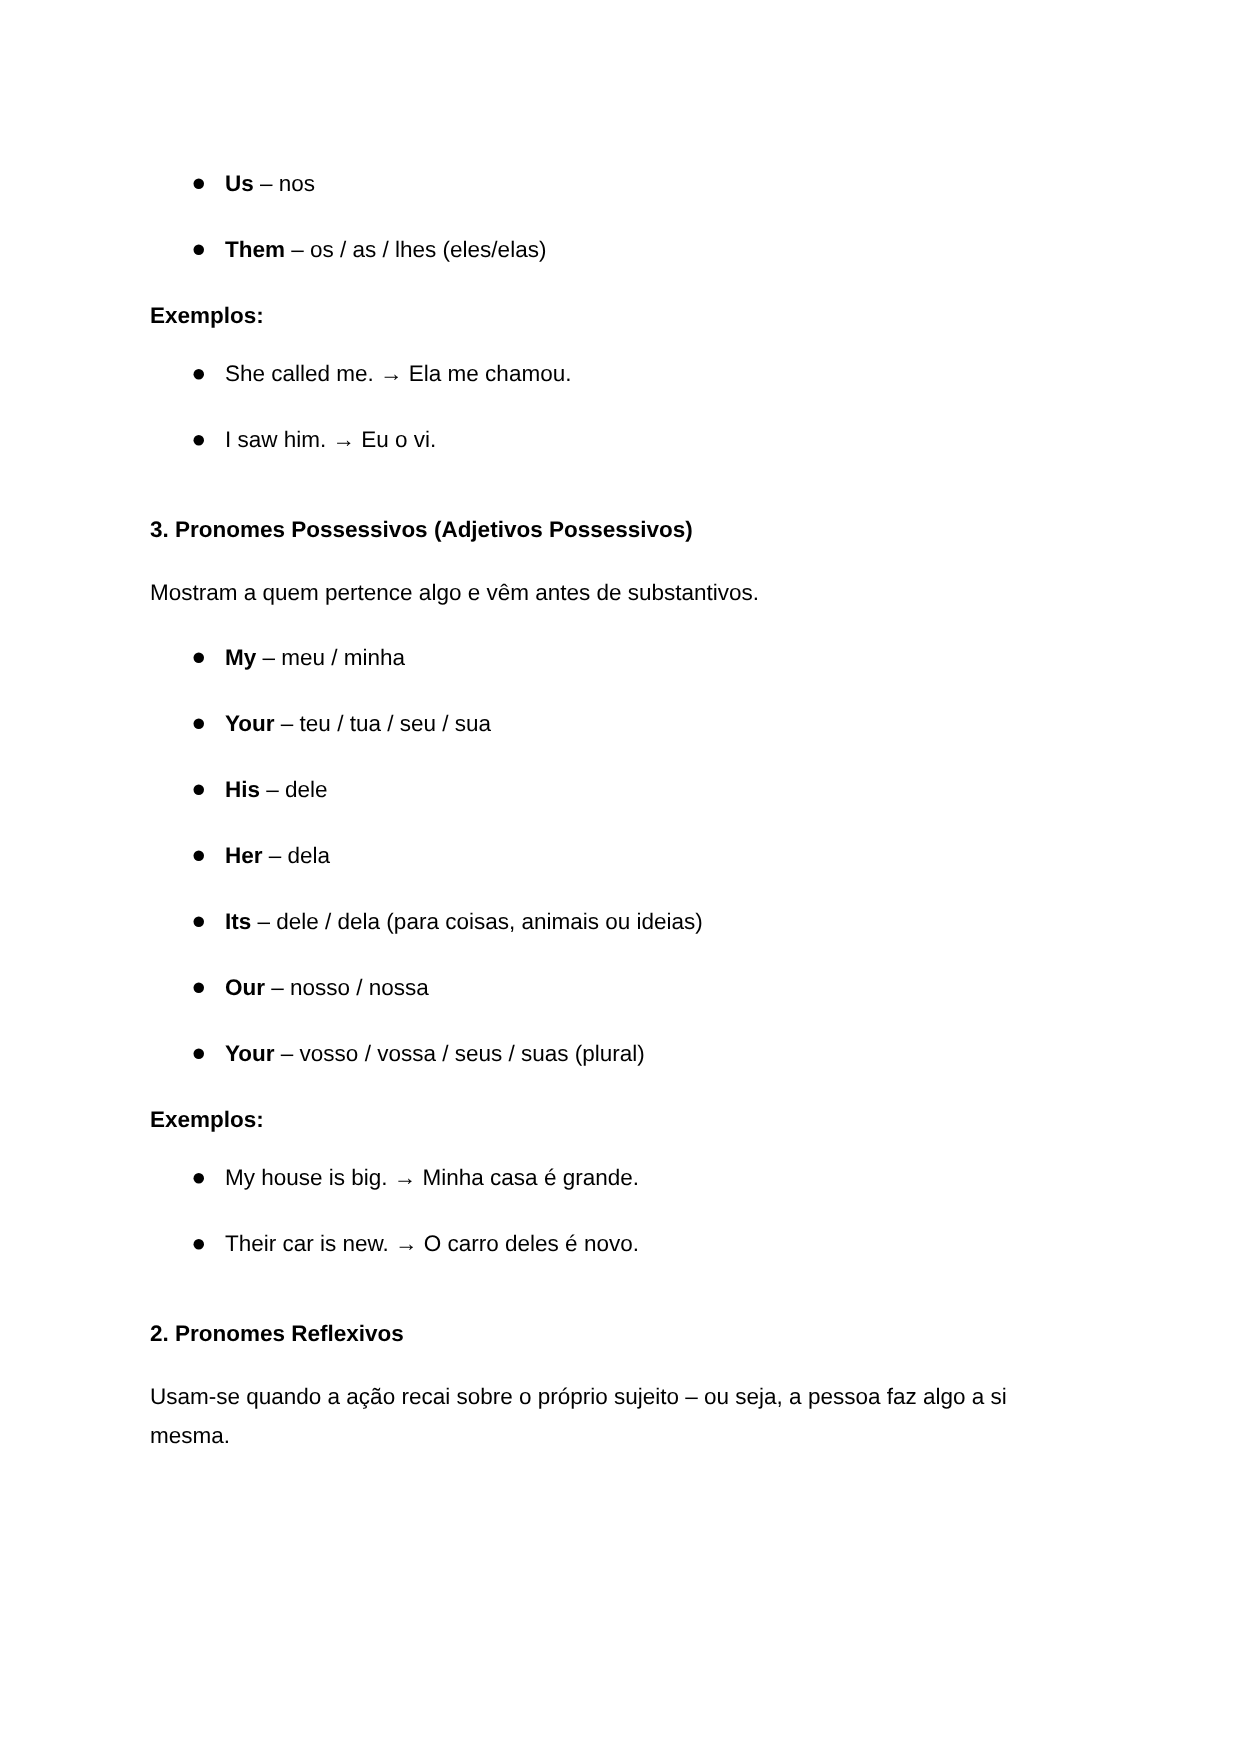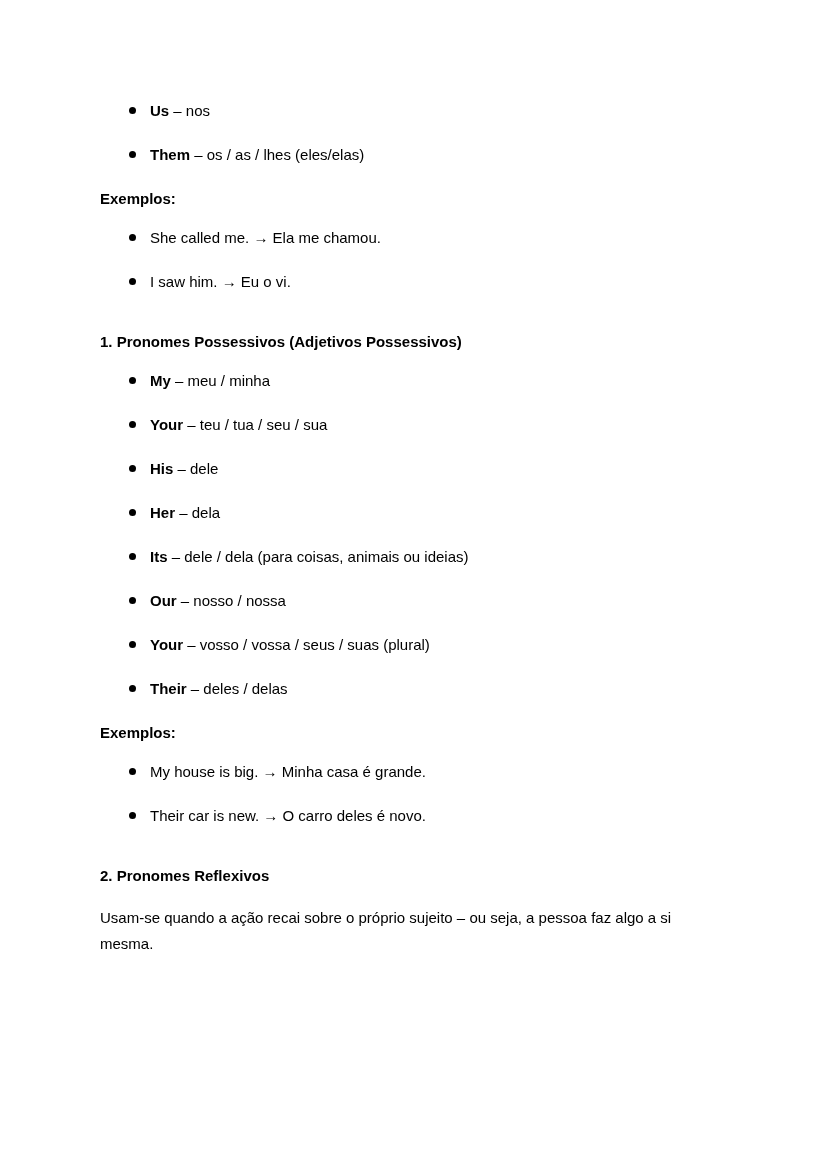--- a/index.html
+++ b/index.html
@@ -38,21 +38,21 @@
     font-weight: 700;
     margin: 41px 0 20px 0;
   }
   ul.bullet-list {
     list-style: none;
     margin: 0;
     padding: 0 0 0 50px;
   }
   li.bullet-item {
     position: relative;
-    margin: 5px 0 25px 0;
+    margin: 17px 0 25px 0;
     line-height: 19px;
   }
   .bullet-dot {
     position: absolute;
     left: -21px;
     top: 6px;
     width: 7px;
     height: 7px;
     border-radius: 50%;
     background: #000000;
@@ -68,30 +68,30 @@
   <div class="content">
       <ul class="bullet-list">
         <li class="bullet-item"><span class="bullet-dot"></span><span class="li-text"><span class="term">Us</span><span class="rest"> – nos</span></span></li>
         <li class="bullet-item"><span class="bullet-dot"></span><span class="li-text"><span class="term">Them</span><span class="rest"> – os / as / lhes (eles/elas)</span></span></li>
       </ul>
       <p class="subheading">Exemplos:</p>
       <ul class="bullet-list">
         <li class="bullet-item"><span class="bullet-dot"></span><span class="li-text"><span class="term"></span><span class="rest">She called me. → Ela me chamou.</span></span></li>
         <li class="bullet-item"><span class="bullet-dot"></span><span class="li-text"><span class="term"></span><span class="rest">I saw him. → Eu o vi.</span></span></li>
       </ul>
-      <p class="section-heading">1. Pronomes Possessivos (Adjetivos Possessivos)</p>
+      <p class="section-heading">3. Pronomes Possessivos (Adjetivos Possessivos)</p>
+      <p class="paragraph">Mostram a quem pertence algo e vêm antes de substantivos.</p>
       <ul class="bullet-list">
         <li class="bullet-item"><span class="bullet-dot"></span><span class="li-text"><span class="term">My</span><span class="rest"> – meu / minha</span></span></li>
         <li class="bullet-item"><span class="bullet-dot"></span><span class="li-text"><span class="term">Your</span><span class="rest"> – teu / tua / seu / sua</span></span></li>
         <li class="bullet-item"><span class="bullet-dot"></span><span class="li-text"><span class="term">His</span><span class="rest"> – dele</span></span></li>
         <li class="bullet-item"><span class="bullet-dot"></span><span class="li-text"><span class="term">Her</span><span class="rest"> – dela</span></span></li>
         <li class="bullet-item"><span class="bullet-dot"></span><span class="li-text"><span class="term">Its</span><span class="rest"> – dele / dela (para coisas, animais ou ideias)</span></span></li>
         <li class="bullet-item"><span class="bullet-dot"></span><span class="li-text"><span class="term">Our</span><span class="rest"> – nosso / nossa</span></span></li>
         <li class="bullet-item"><span class="bullet-dot"></span><span class="li-text"><span class="term">Your</span><span class="rest"> – vosso / vossa / seus / suas (plural)</span></span></li>
-        <li class="bullet-item"><span class="bullet-dot"></span><span class="li-text"><span class="term">Their</span><span class="rest"> – deles / delas</span></span></li>
       </ul>
       <p class="subheading">Exemplos:</p>
       <ul class="bullet-list">
         <li class="bullet-item"><span class="bullet-dot"></span><span class="li-text"><span class="term"></span><span class="rest">My house is big. → Minha casa é grande.</span></span></li>
         <li class="bullet-item"><span class="bullet-dot"></span><span class="li-text"><span class="term"></span><span class="rest">Their car is new. → O carro deles é novo.</span></span></li>
       </ul>
       <p class="section-heading">2. Pronomes Reflexivos</p>
       <p class="paragraph">Usam-se quando a ação recai sobre o próprio sujeito – ou seja, a pessoa faz algo a si mesma.</p>
     </div>
 </div>

